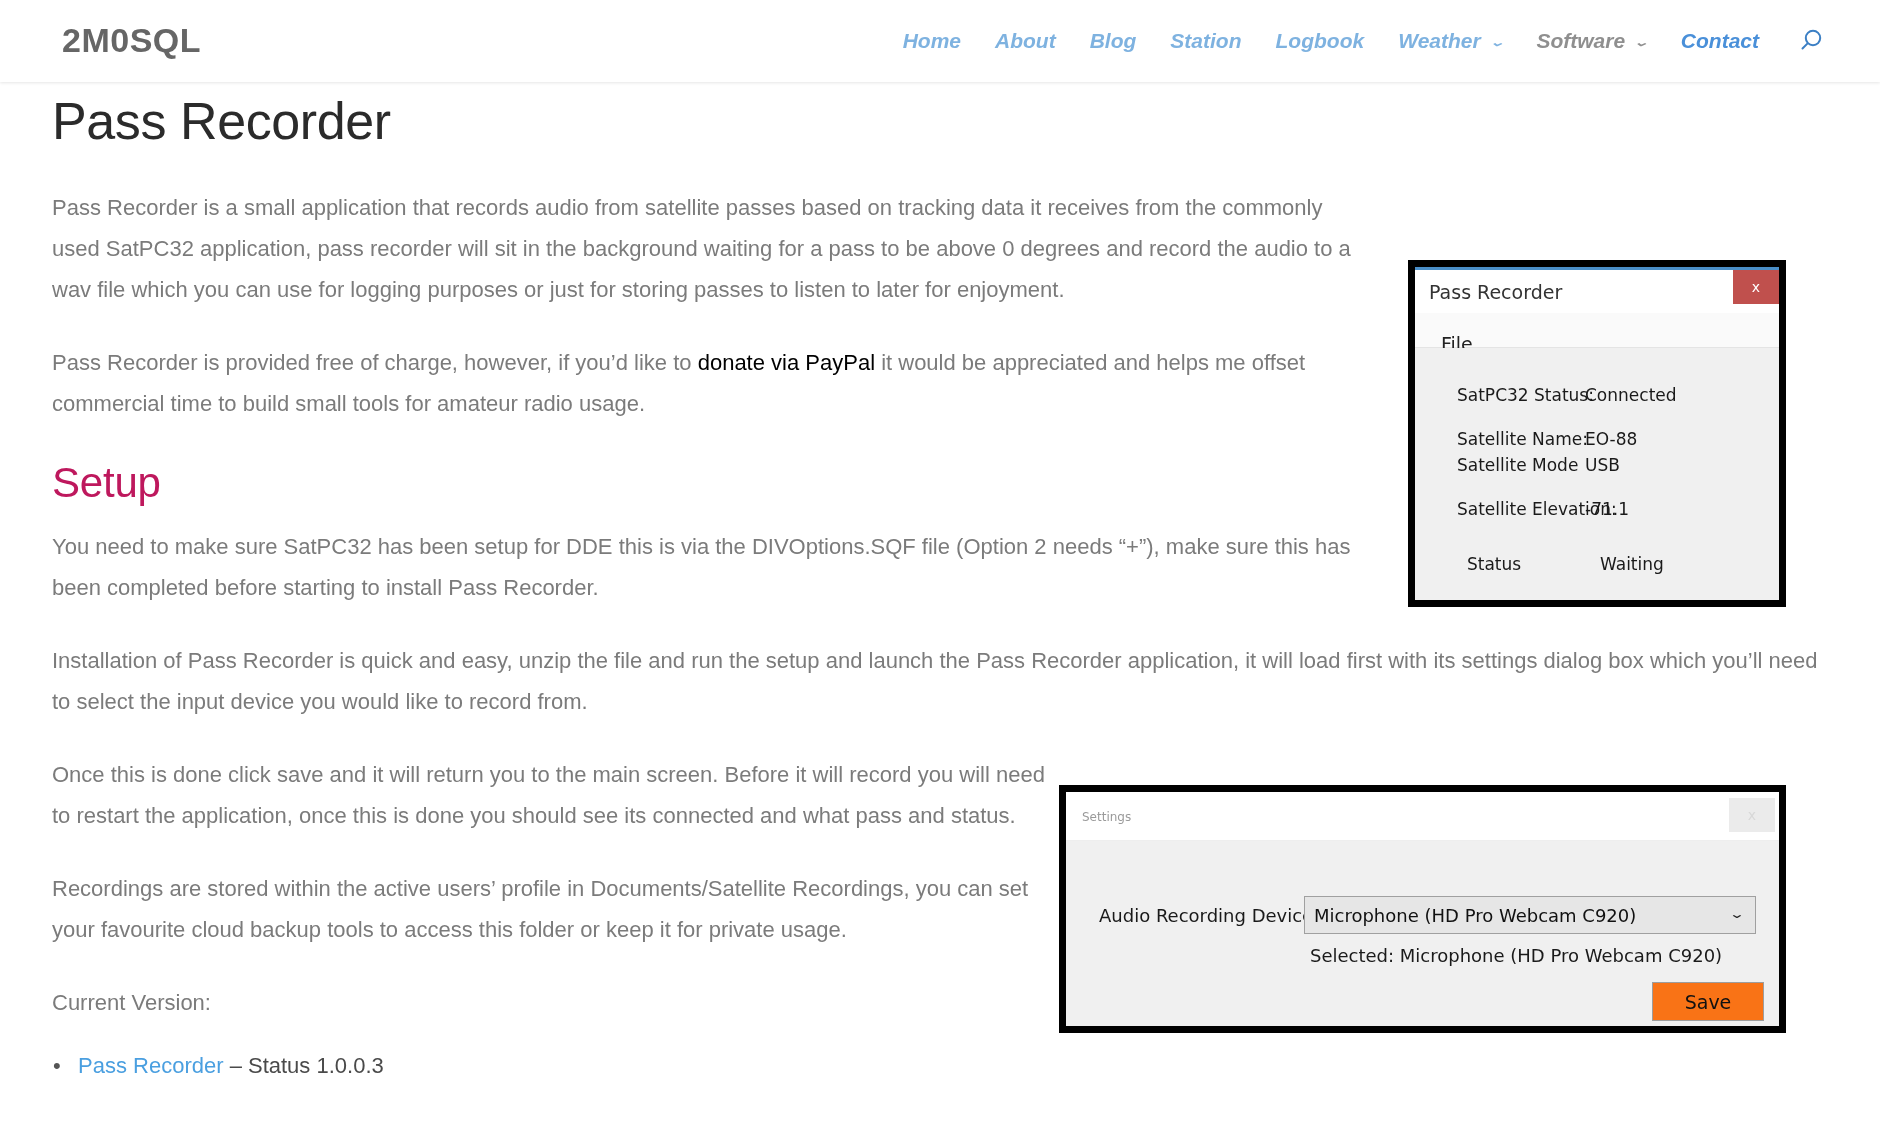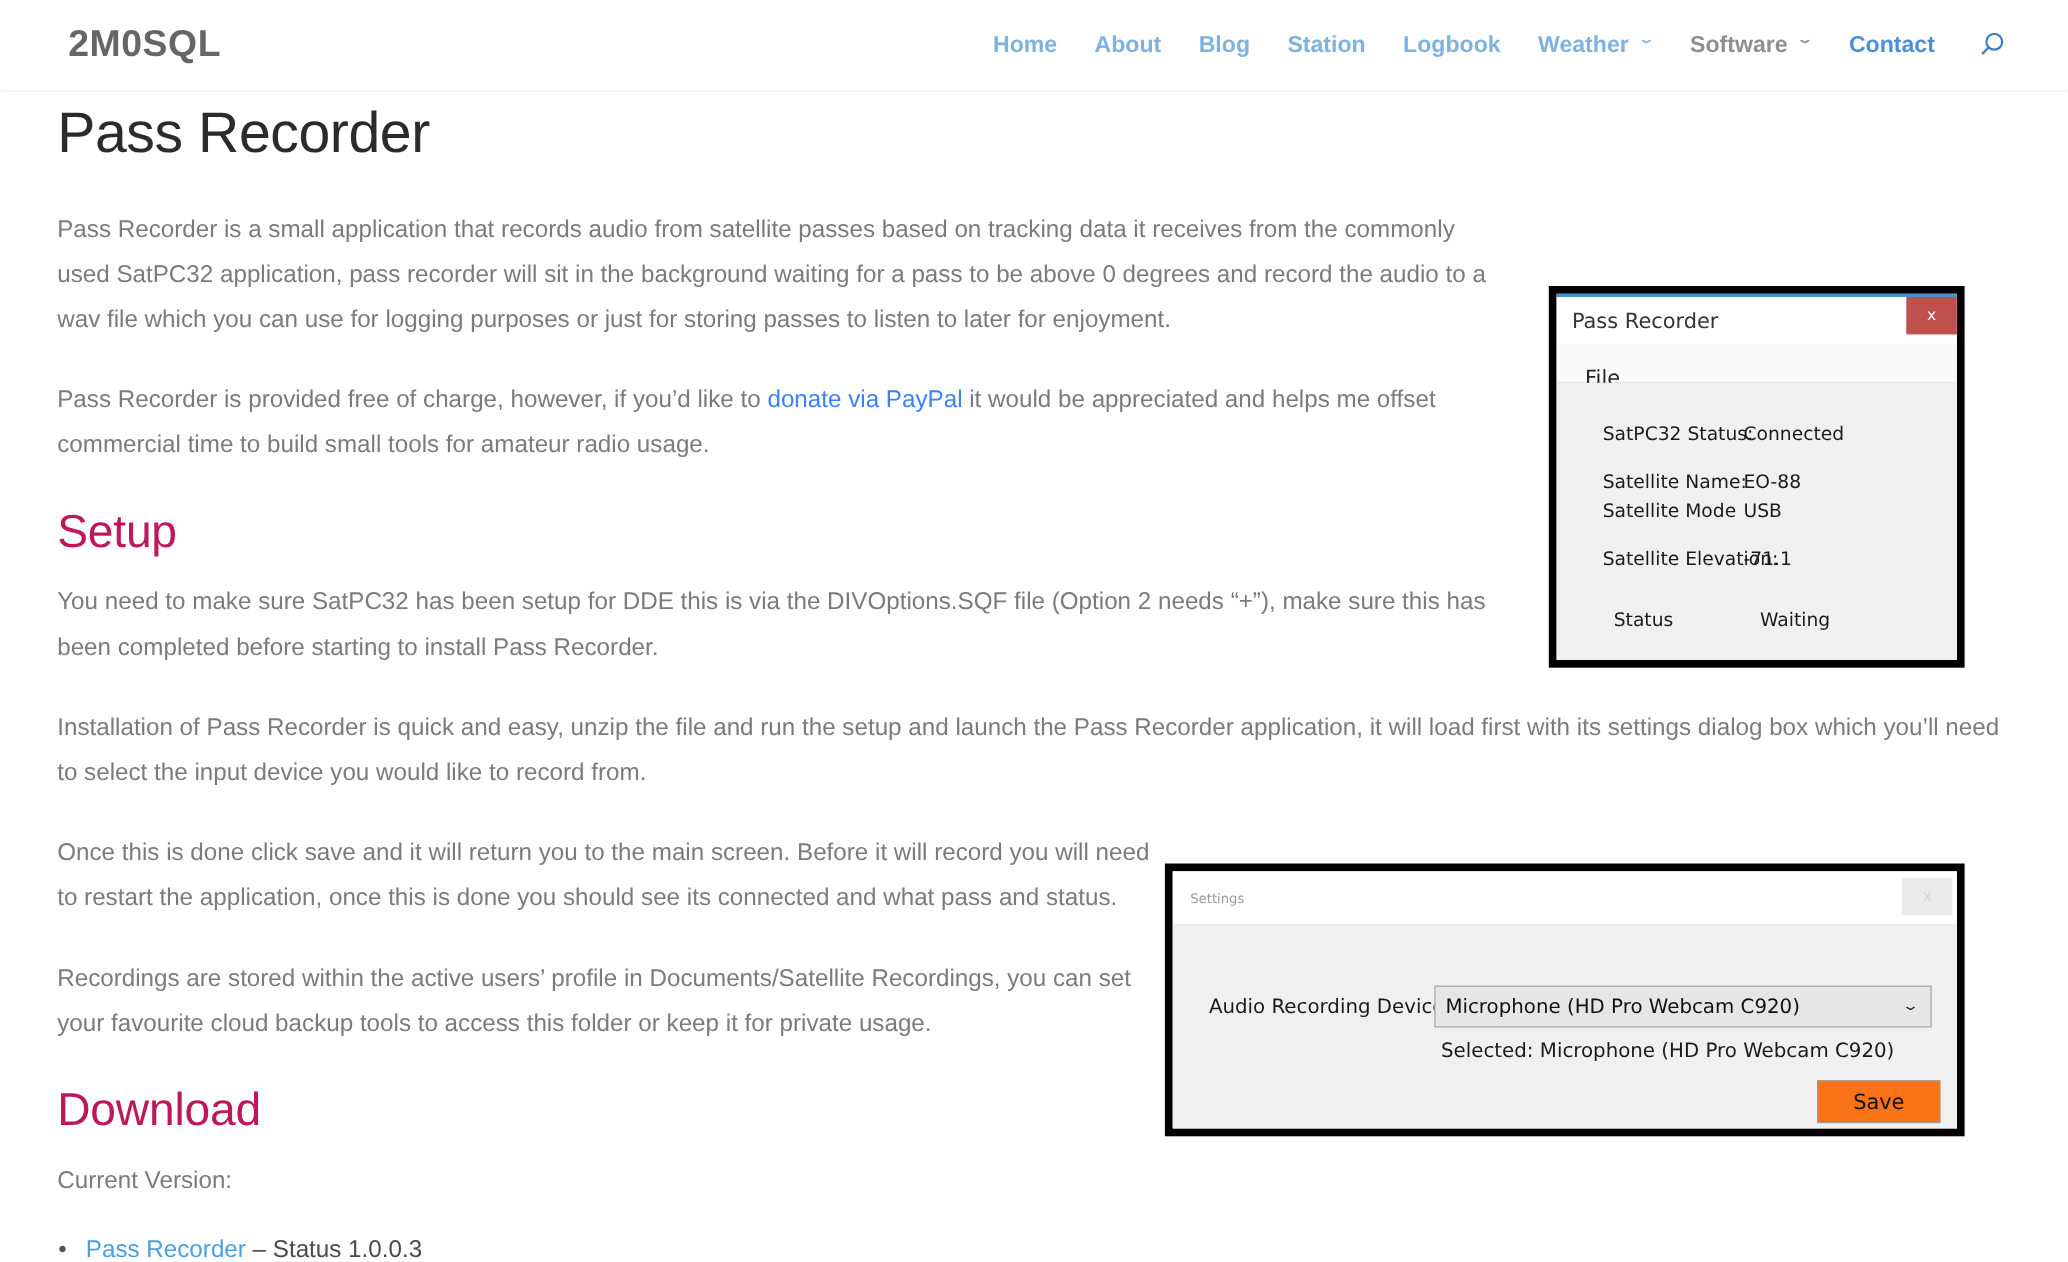--- a/index.html
+++ b/index.html
@@ -40,29 +40,30 @@
   .main-nav {
     position: absolute;
     right: 52px;
     top: 24px;
     display: flex;
     align-items: center;
     gap: 0px;
   }
   .nav-item {
     display: flex;
-    align-items: flex-start;
+    align-items: center;
     font-size: 21px;
     font-weight: bold;
     color: #7eb2e0;
     padding: 0 17px;
     white-space: nowrap;
     text-decoration: none;
     line-height: 28px;
     cursor: pointer;
+    font-style: italic;
   }
   .nav-item.contact { color: #4a90d9; }
   .nav-item.current { color: #8f8f8f; }
   .chev {
     display: inline-block;
     margin-left: 10px;
     font-size: 14px;
     line-height: 14px;
     transform: scaleX(1.35) scaleY(0.75);
     position: relative;
@@ -107,21 +108,21 @@
     margin: 0 0 32px 0;
     font-size: 22px;
     line-height: 41px;
     color: #7b7b7b;
     font-weight: normal;
   }
   p.para.narrow { width: 1310px; }
   p.para.narrow2 { width: 1345px; }
   p.para.col { width: 1000px; }
   a.inline-link {
-    color: #3b82f6;
+    color: #000000;
     text-decoration: none;
   }
   h2.section {
     font-size: 42px;
     font-weight: normal;
     color: #be185d;
     margin: 18px 0 16px 0;
     letter-spacing: -0.2px;
     line-height: 54px;
   }
@@ -422,21 +423,20 @@
     <h2 class="section">Setup</h2>
 
     <p class="para narrow2">You need to make sure SatPC32 has been setup for DDE this is via the DIVOptions.SQF file (Option 2 needs “+”), make sure this has been completed before starting to install Pass Recorder.</p>
 
     <p class="para">Installation of Pass Recorder is quick and easy, unzip the file and run the setup and launch the Pass Recorder application, it will load first with its settings dialog box which you’ll need to select the input device you would like to record from.</p>
 
     <p class="para col">Once this is done click save and it will return you to the main screen. Before it will record you will need to restart the application, once this is done you should see its connected and what pass and status.</p>
 
     <p class="para col">Recordings are stored within the active users’ profile in Documents/Satellite Recordings, you can set your favourite cloud backup tools to access this folder or keep it for private usage.</p>
 
-    <h2 class="section">Download</h2>
 
     <div class="current-version">Current Version:</div>
 
     <ul class="dl-list">
       <li><a>Pass Recorder</a><span> – Status 1.0.0.3</span></li>
     </ul>
 
   </div>
 
   <div class="win-shot" id="pass-recorder-shot">

